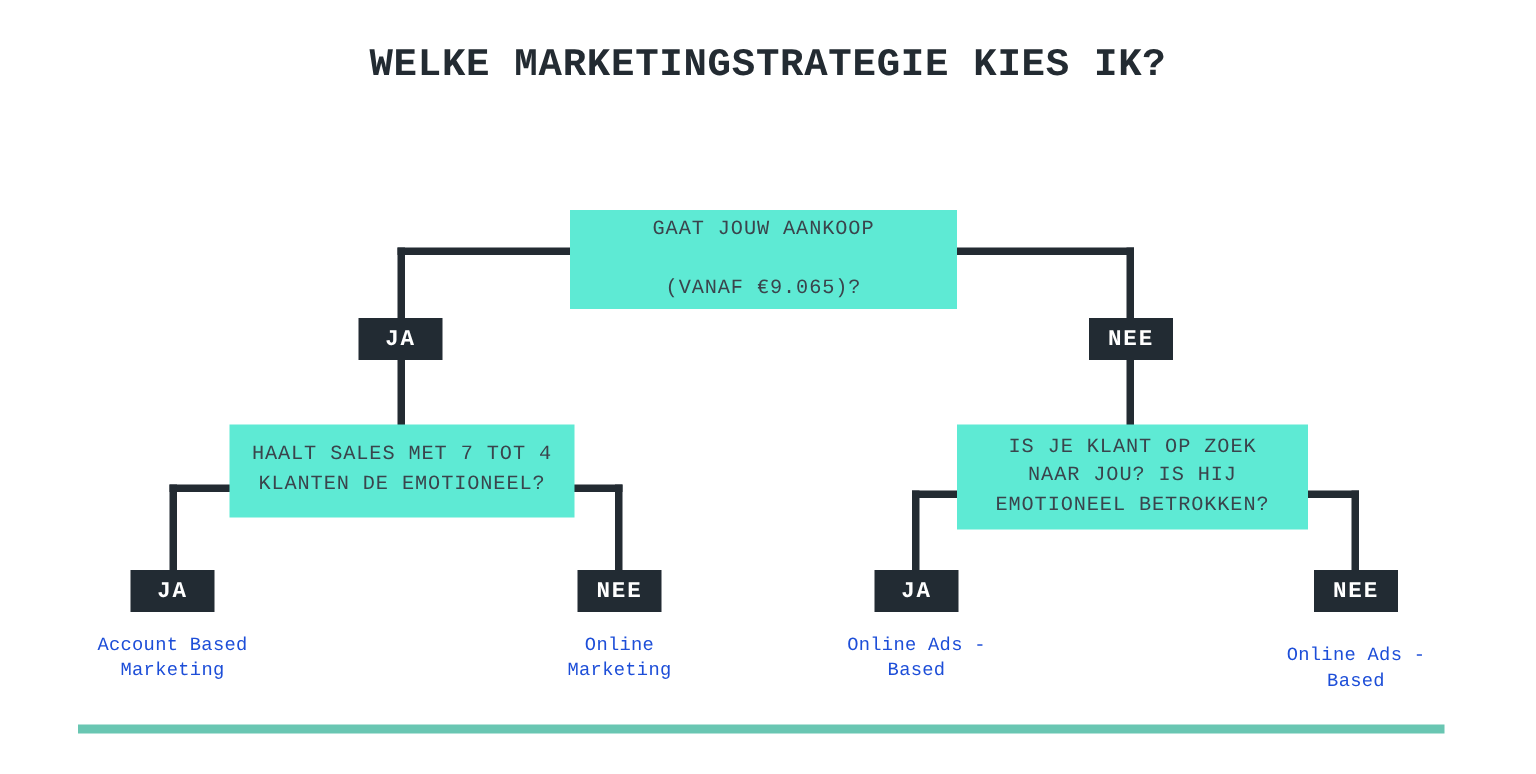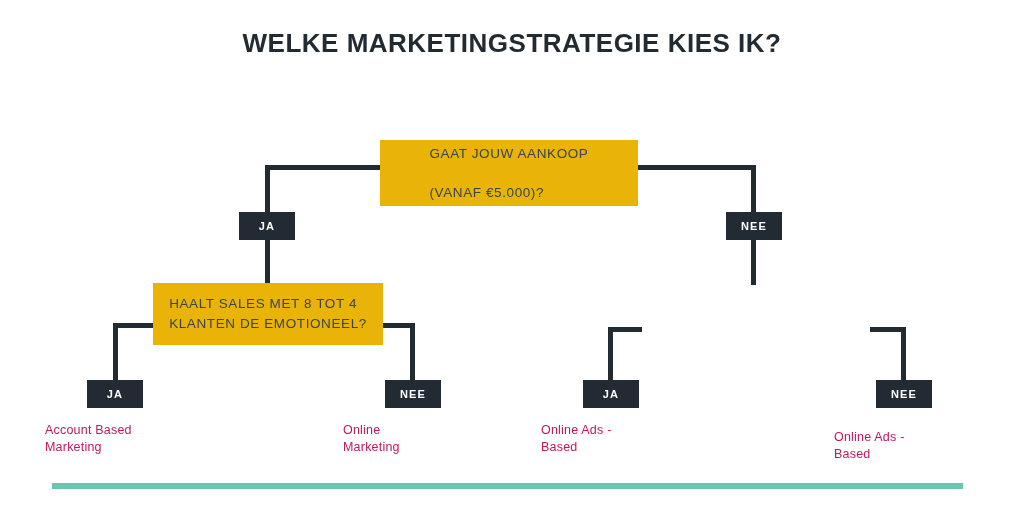--- a/index.html
+++ b/index.html
@@ -5,44 +5,45 @@
   html, body {
     margin: 0;
     padding: 0;
     background: #ffffff;
   }
   #canvas {
     position: relative;
     width: 1024px;
     height: 516px;
     background: #ffffff;
-    font-family: Liberation Sans, sans-serif;
+    font-family: Liberation Mono, monospace;
     overflow: hidden;
   }
 
   
   .chart-title {
     position: absolute;
     left: 0;
     top: 28px;
     width: 1024px;
     text-align: center;
     font-size: 26px;
     font-weight: bold;
     letter-spacing: 0.5px;
     color: #232b32;
   }
 
   
   .qbox {
     position: absolute;
-    background: #eab308;
+    background: #5eead4;
     display: flex;
     align-items: center;
     justify-content: center;
+    text-align: center;
     color: #3a444c;
     font-size: 13.5px;
     line-height: 1.45;
     letter-spacing: 0.6px;
     padding: 4px 8px;
     box-sizing: border-box;
   }
   #qbox-root   { left: 380px; top: 140px; width: 258px; height: 66px; }
   #qbox-left   { left: 153px; top: 283px; width: 230px; height: 62px; }
   #qbox-right  { left: 638px; top: 283px; width: 234px; height: 70px; }
@@ -56,31 +57,32 @@
   .line-v { width: 5px; }
 
   
   .badge {
     position: absolute;
     background: #222b33;
     color: #ffffff;
     display: flex;
     align-items: center;
     justify-content: center;
-    font-size: 11px;
+    font-size: 15px;
     font-weight: bold;
     letter-spacing: 1.2px;
   }
   .badge-lg { width: 56px; height: 28px; }
   .badge-sm { width: 56px; height: 28px; }
 
   
   .leaf-label {
     position: absolute;
-    color: #be185d;
+    text-align: center;
+    color: #1d4ed8;
     font-size: 12.5px;
     line-height: 1.35;
     letter-spacing: 0.2px;
   }
 
   
   #accent-bar {
     position: absolute;
     left: 52px;
     top: 483px;
@@ -111,31 +113,38 @@
   <div class="line line-h" style="left:608px; top:327px; width:34px;"></div>
   <div class="line line-v" style="left:608px; top:327px; height:58px;"></div>
 
   <div class="line line-h" style="left:870px; top:327px; width:36px;"></div>
   <div class="line line-v" style="left:901px; top:327px; height:58px;"></div>
 
   <div class="qbox" id="qbox-root">
     <div>
       <span>GAAT JOUW AANKOOP</span><br>
       <br>
-      <span>(VANAF €5.000)?</span>
+      <span>(VANAF €9.065)?</span>
     </div>
   </div>
 
   <div class="qbox" id="qbox-left">
     <div>
-      <span>HAALT SALES MET 8 TOT 4</span><br>
+      <span>HAALT SALES MET 7 TOT 4</span><br>
       <span>KLANTEN DE EMOTIONEEL?</span>
     </div>
   </div>
 
+  <div class="qbox" id="qbox-right">
+    <div>
+      <span>IS JE KLANT OP ZOEK</span><br>
+      <span>NAAR JOU? IS HIJ</span><br>
+      <span>EMOTIONEEL BETROKKEN?</span>
+    </div>
+  </div>
 
   <div class="badge badge-lg" style="left:239px; top:212px;">JA</div>
   <div class="badge badge-lg" style="left:726px; top:212px;">NEE</div>
 
   <div class="badge badge-sm" style="left:87px; top:380px;">JA</div>
   <div class="badge badge-sm" style="left:385px; top:380px;">NEE</div>
   <div class="badge badge-sm" style="left:583px; top:380px;">JA</div>
   <div class="badge badge-sm" style="left:876px; top:380px;">NEE</div>
 
   <div class="leaf-label" style="left:45px; top:422px; width:140px;">

